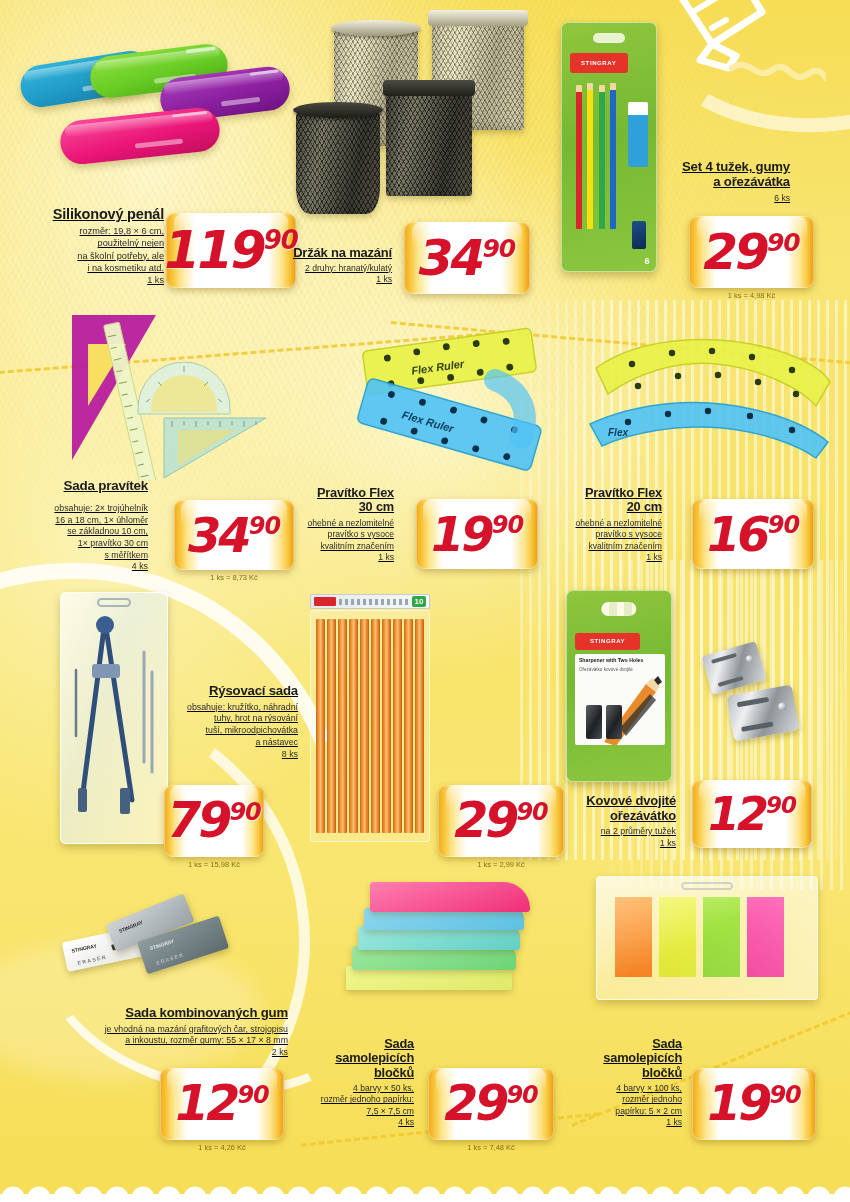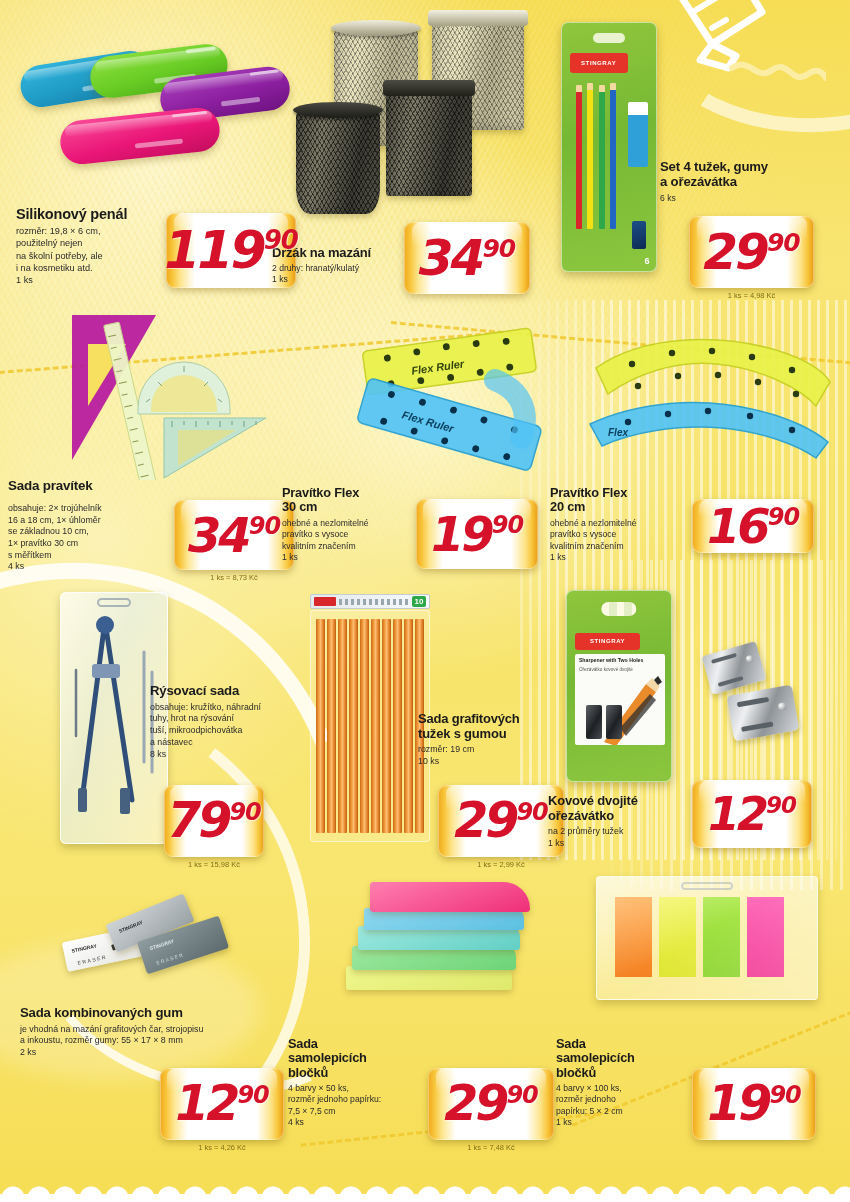--- a/index.html
+++ b/index.html
@@ -102,21 +102,21 @@
   }
   .scallop-fill { position:absolute; left:0; bottom:0; width:100%; height:8px; background:#fff; }
 
   
   .prod { position:absolute; }
   .prod .title {
     font-weight:bold; color:#1b1b1b; line-height:1.12;
     letter-spacing:-.2px;
   }
   .prod .desc { color:#2b2b2b; line-height:1.33; }
-  .ta-r { text-align:left; }
+  .ta-r { text-align:right;text-decoration:underline; }
 
   
   .tag {
     position:absolute;
     border-radius:9px;
     background:
       linear-gradient(90deg,
         #f0a81c 0%, #f8c53a 5%, #fde58c 11%,
         #ffffff 22%, #ffffff 78%,
         #fde58c 89%, #f8c53a 95%, #e89a12 100%);
@@ -539,21 +539,21 @@
   </div>
 
   <div class="prod ta-r" style="left:550px; top:486px; width:112px;">
     <div class="title" style="font-size:12.8px; white-space:pre-line;">Pravítko Flex
 20 cm</div>
     <div class="desc" style="font-size:8.6px; margin-top:3px; white-space:pre-line;">ohebné a nezlomitelné
 pravítko s vysoce
 kvalitním značením</div>
     <div class="desc" style="font-size:8.6px;">1 ks</div>
   </div>
-  <div class="tag" style="left:692px; top:499px; width:122px; height:54px;">
+  <div class="tag" style="left:692px; top:499px; width:122px; height:70px;">
     <div class="price" style="font-size:48px;">
       <span>16</span>
       <span class="dec" style="font-size:24px;">90</span>
     </div>
   </div>
 
   <div class="art" style="left:60px; top:592px; width:108px; height:252px;">
     <div style="position:absolute; inset:0; border-radius:6px;
          background:linear-gradient(110deg, rgba(255,255,255,.72) 0%, rgba(226,240,248,.6) 40%, rgba(255,255,255,.5) 100%);
          border:1px solid rgba(255,255,255,.85); box-shadow:0 4px 9px rgba(100,90,20,.3);"></div>
@@ -645,26 +645,20 @@
     <div class="desc" style="font-size:8.8px;">8 ks</div>
   </div>
   <div class="tag" style="left:164px; top:785px; width:100px; height:72px;">
     <div class="price" style="font-size:49px;">
       <span>79</span>
       <span class="dec" style="font-size:24px;">90</span>
     </div>
     <span class="unit" style="bottom:-12px;">1 ks = 15,98 Kč</span>
   </div>
 
-  <div class="prod ta-r" style="left:418px; top:712px; width:132px;">
-    <div class="title" style="font-size:13px; white-space:pre-line;">Sada grafitových
-tužek s gumou</div>
-    <div class="desc" style="font-size:8.8px; margin-top:3px;">rozměr: 19 cm</div>
-    <div class="desc" style="font-size:8.8px;">10 ks</div>
-  </div>
   <div class="tag" style="left:438px; top:785px; width:126px; height:72px;">
     <div class="price" style="font-size:49px;">
       <span>29</span>
       <span class="dec" style="font-size:24px;">90</span>
     </div>
     <span class="unit" style="bottom:-12px;">1 ks = 2,99 Kč</span>
   </div>
 
   <div class="prod ta-r" style="left:548px; top:794px; width:128px;">
     <div class="title" style="font-size:13px; white-space:pre-line;">Kovové dvojité

